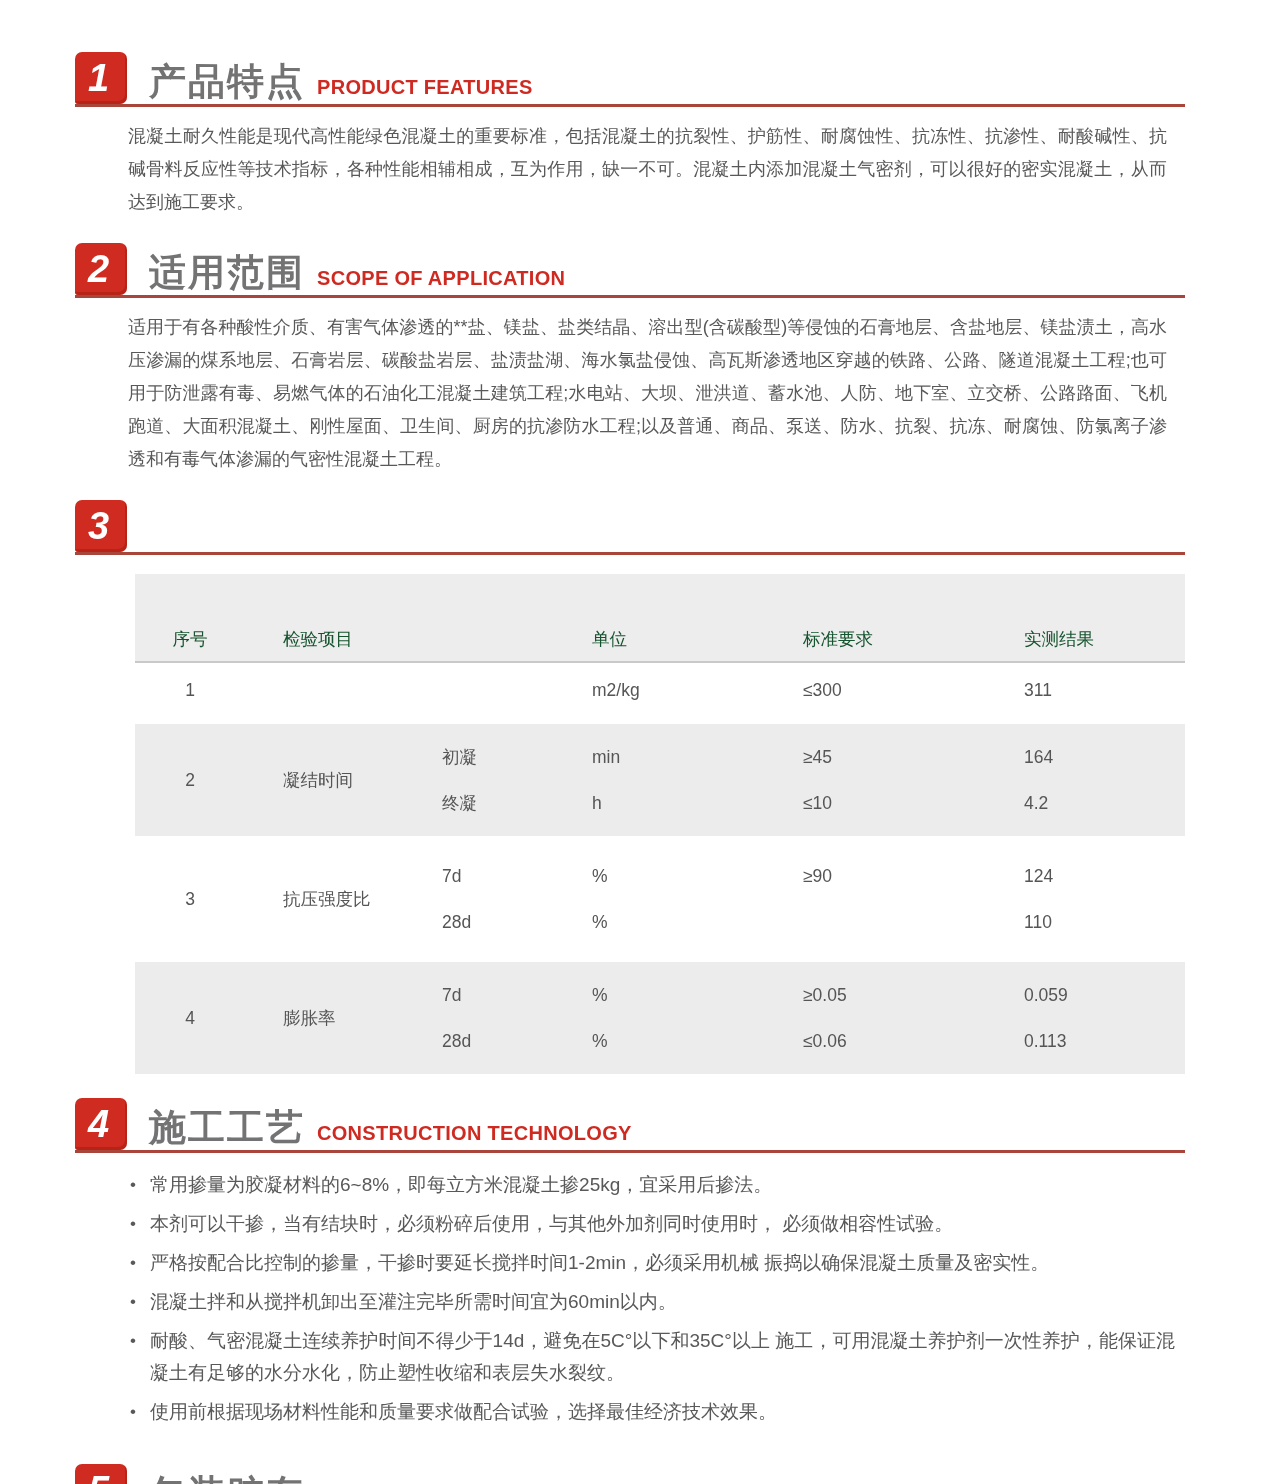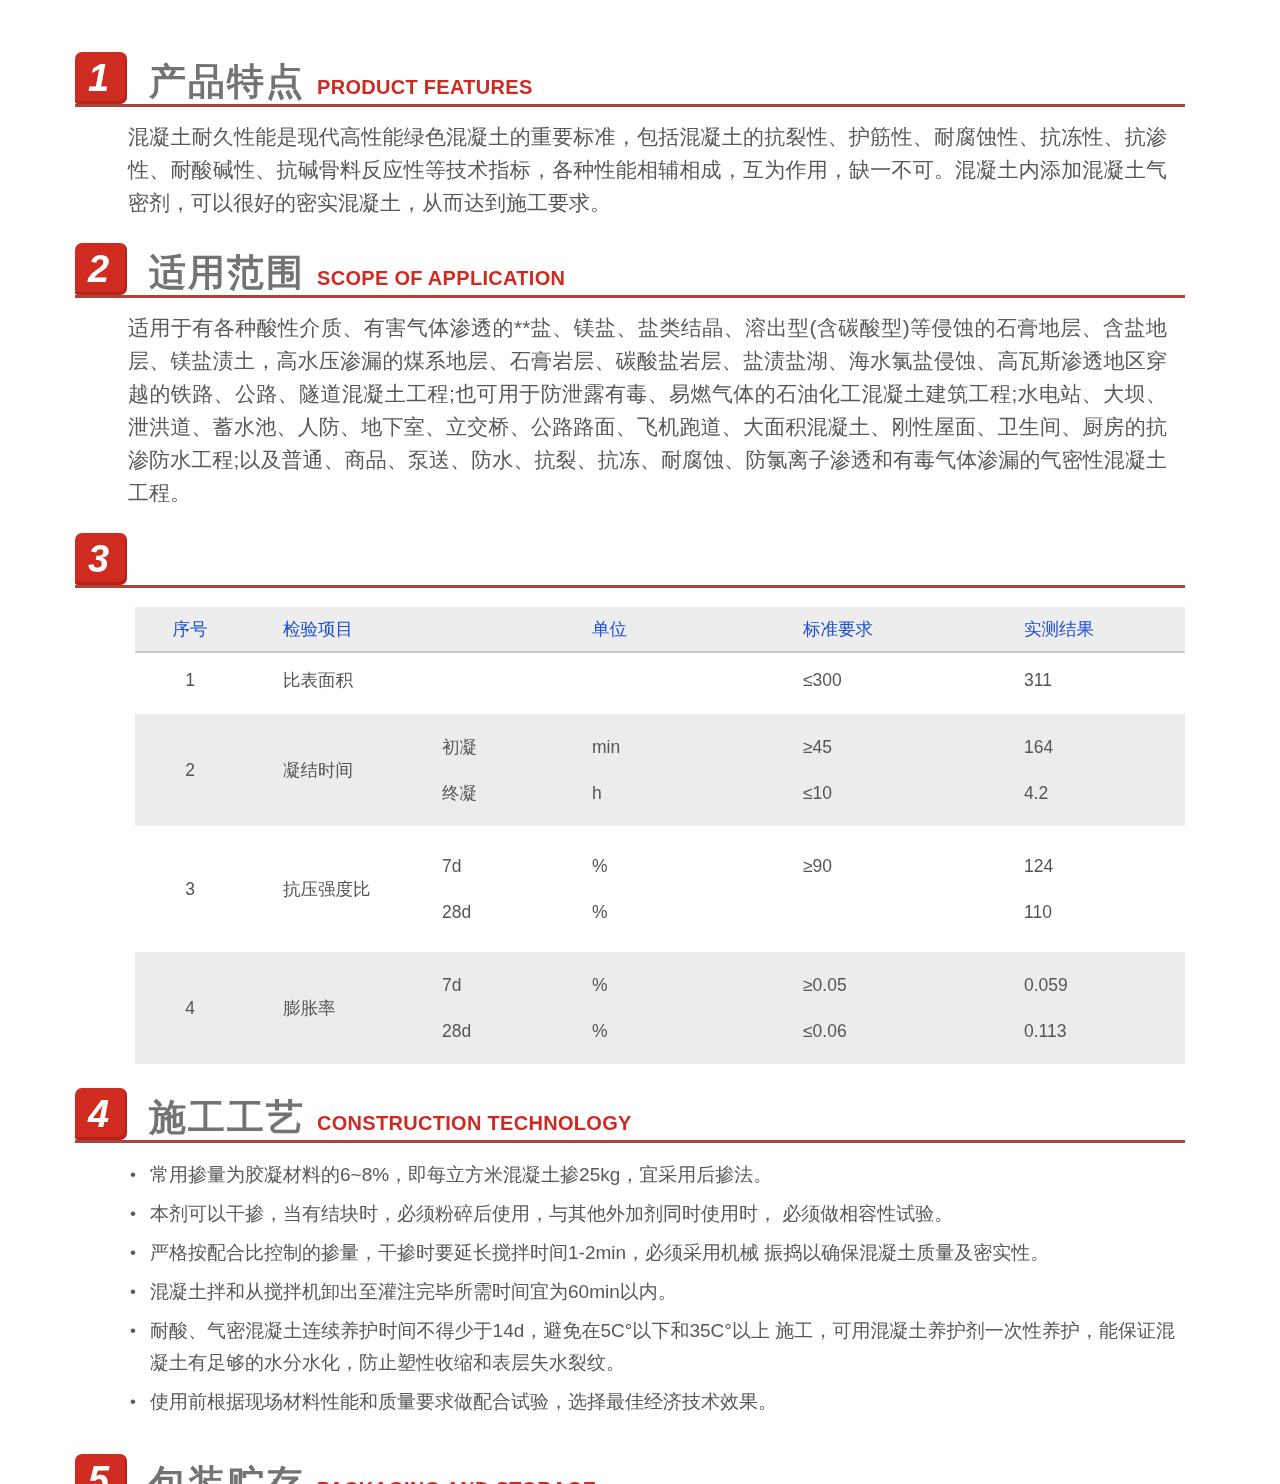--- a/index.html
+++ b/index.html
@@ -37,21 +37,21 @@
     letter-spacing: 2px; line-height: 1;
   }
   .title-en {
     font-size: 20px; font-weight: bold; color: #cf2a21;
     margin-left: 12px; letter-spacing: 0.3px;
   }
 
   
   .para {
     margin: 13px 18px 0 53px;
-    font-size: 21px; line-height: 33px;
+    font-size: 18px; line-height: 33px;
     text-align: justify;
     color: #595959;
   }
 
   
   .blist { margin: 16px 10px 0 55px; }
   .bitem {
     display: flex;
     font-size: 19px; line-height: 32px;
     margin-bottom: 7px;
@@ -65,21 +65,21 @@
   .trow {
     display: grid;
     grid-template-columns: 110px 175px 150px 215px 235px 165px;
     margin-bottom: 7px;
   }
   .thead {
     background: #ededed;
     border-bottom: 2px solid #c9c9c9;
     margin-bottom: 0;
   }
-  .thead .tcell { height: 44px; font-weight: normal; color: #1d4ed8; }
+  .thead .tcell { height: 44px; font-weight: normal; color: #14532d; margin-top: 43px; }
   .tcell { display: flex; align-items: center; height: 46px; }
   .single .tcell { height: 54px; }
   .cell-no { justify-content: center; grid-column: 1; grid-row: 1 / span 2; align-self: center; height: auto; }
   .cell-item { grid-column: 2; grid-row: 1 / span 2; align-self: center; height: auto; padding-left: 38px; }
   .single .cell-no, .single .cell-item { grid-row: 1; }
   .c3 { grid-column: 3; padding-left: 22px; }
   .c4 { grid-column: 4; padding-left: 22px; }
   .c5 { grid-column: 5; padding-left: 18px; }
   .c6 { grid-column: 6; padding-left: 4px; }
   .r1 { grid-row: 1; }
@@ -122,22 +122,22 @@
       <div class="trow thead">
         <div class="tcell cell-no">序号</div>
         <div class="tcell cell-item">检验项目</div>
         <div class="tcell c4 r1">单位</div>
         <div class="tcell c5 r1">标准要求</div>
         <div class="tcell c6 r1">实测结果</div>
       </div>
 
       <div class="trow single">
         <div class="tcell cell-no">1</div>
-        <div class="tcell cell-item">比表面积</div>
         <div class="tcell c3 r1"></div>
+        <div class="tcell c4 r1">m2/kg</div>
         <div class="tcell c5 r1">≤300</div>
         <div class="tcell c6 r1">311</div>
       </div>
 
       <div class="trow sub gray">
         <div class="tcell cell-no">2</div>
         <div class="tcell cell-item">凝结时间</div>
         <div class="tcell c3 r1">初凝</div>
         <div class="tcell c4 r1">min</div>
         <div class="tcell c5 r1">≥45</div>

